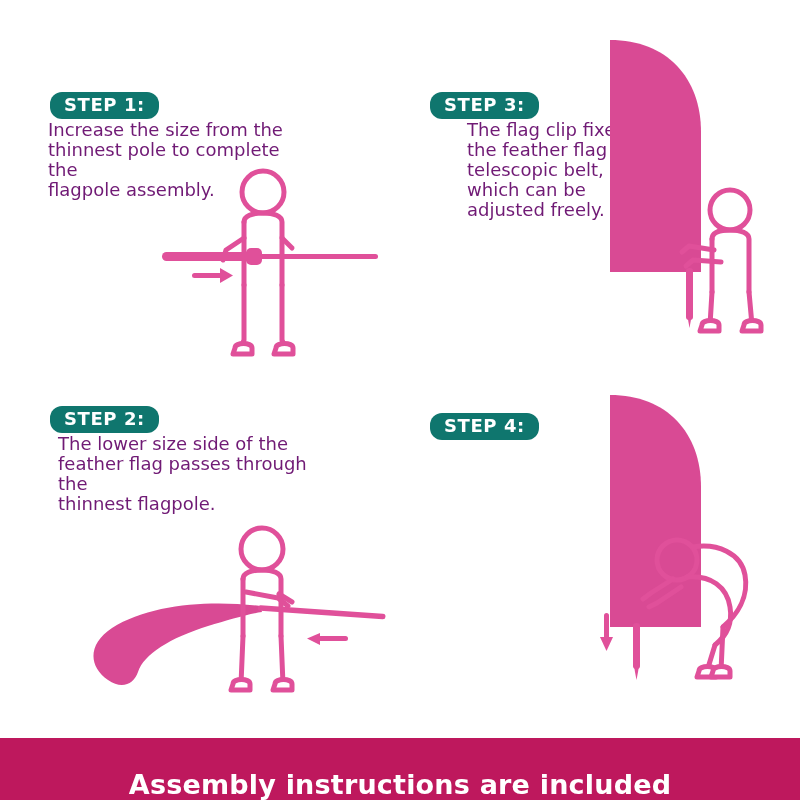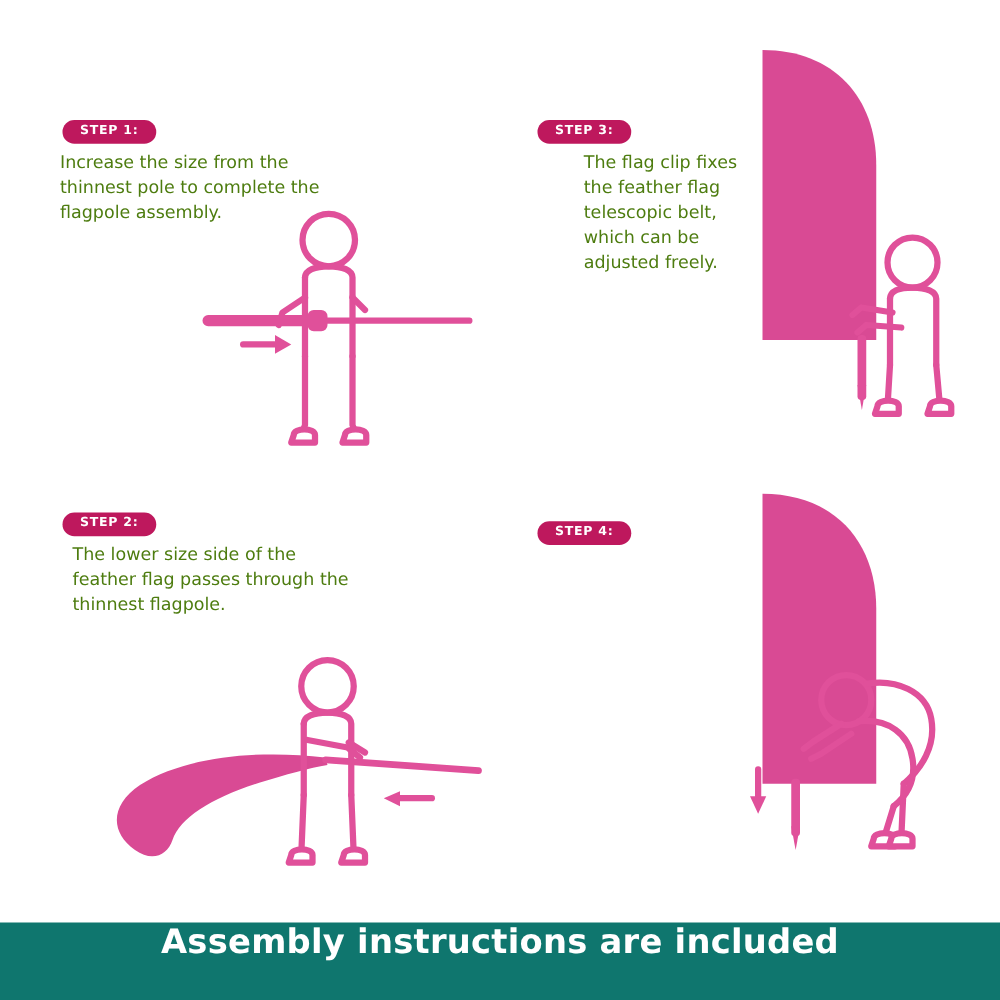--- a/index.html
+++ b/index.html
@@ -25,38 +25,38 @@
     width: 380px;
     height: 330px;
   }
   .panel-tl { left: 30px;  top: 70px; }
   .panel-tr { left: 405px; top: 20px; text-decoration: underline; }
   .panel-bl { left: 30px;  top: 384px; }
   .panel-br { left: 405px; top: 375px; }
 
   .step-badge {
     display: inline-block;
-    background: #be185d;
+    background: #0f766e;
     color: #ffffff;
-    font-size: 10px;
+    font-size: 18px;
     font-weight: bold;
     letter-spacing: 0.6px;
     padding: 4px 14px 5px 14px;
     border-radius: 12px;
     line-height: 1;
   }
   .panel-tl .badge-wrap { position: absolute; left: 20px;  top: 22px; }
   .panel-tr .badge-wrap { position: absolute; left: 25px;  top: 72px; }
   .panel-bl .badge-wrap { position: absolute; left: 20px;  top: 22px; }
   .panel-br .badge-wrap { position: absolute; left: 25px;  top: 38px; }
 
   .step-text {
     position: absolute;
-    color: #4d7c0f;
-    font-size: 14px;
+    color: #701a75;
+    font-size: 18px;
     line-height: 20px;
     white-space: pre-line;
   }
   .panel-tl .step-text { left: 18px;  top: 50px; width: 250px; }
   .panel-tr .step-text { left: 23px;  top: 100px; width: 175px; margin-left: 39px; }
   .panel-bl .step-text { left: 28px;  top: 50px; width: 265px; }
   .panel-br .step-text { left: 10px;  top: 50px; width: 185px; }
 
   .art {
     position: absolute;
@@ -65,23 +65,23 @@
     height: 330px;
     pointer-events: none;
   }
 
   .footer-band {
     position: absolute;
     left: 0;
     bottom: 0;
     width: 800px;
     height: 62px;
-    background: #0f766e;
+    background: #be185d;
     display: flex;
-    align-items: flex-start;
+    align-items: flex-end;
     justify-content: center;
   }
   .footer-text {
     color: #ffffff;
     font-size: 27px;
     font-weight: bold;
     letter-spacing: 0.2px;
   }
 </style>
 </head>

